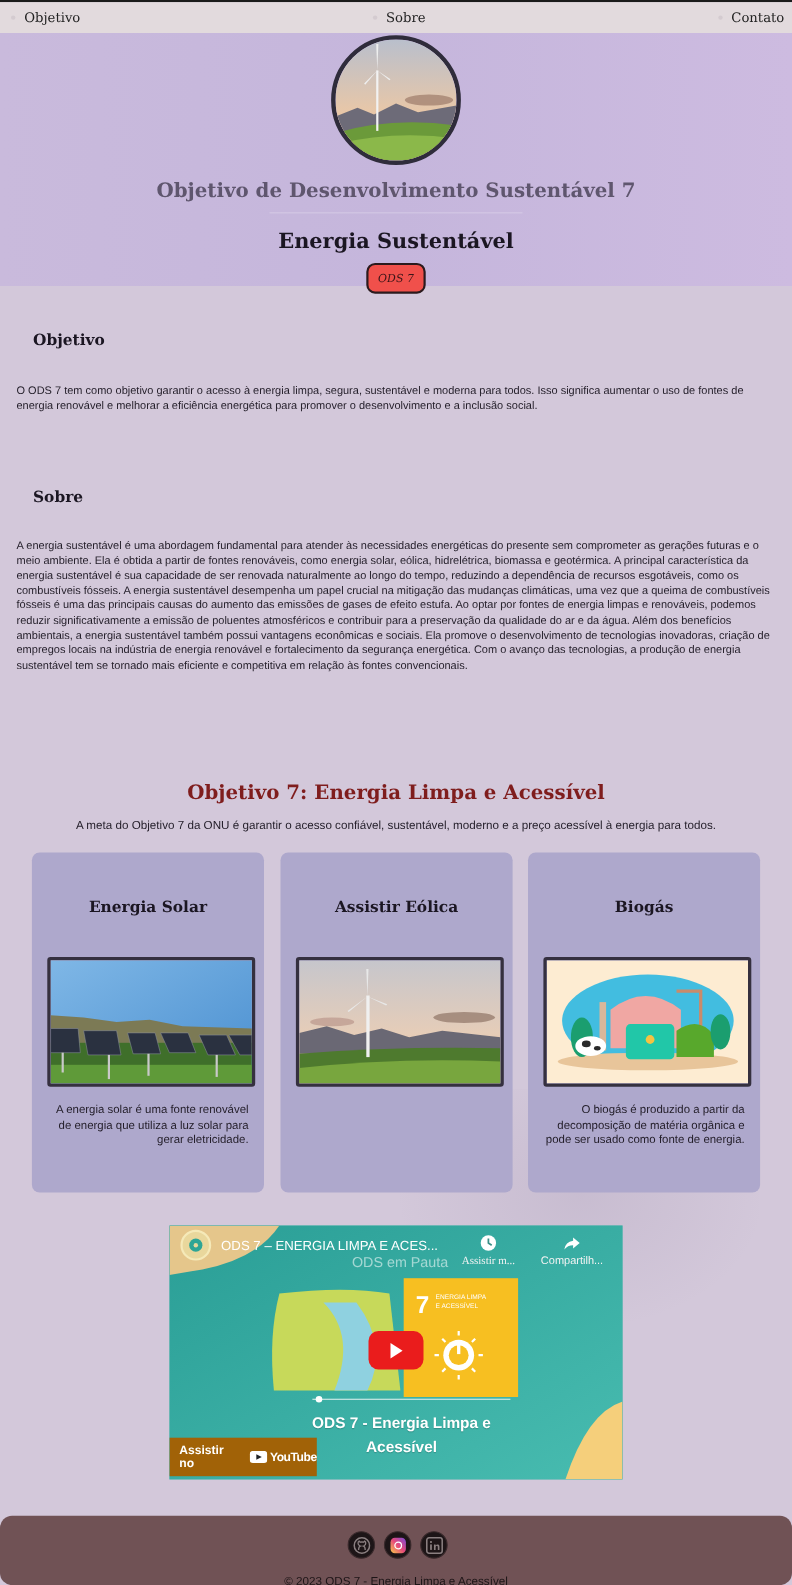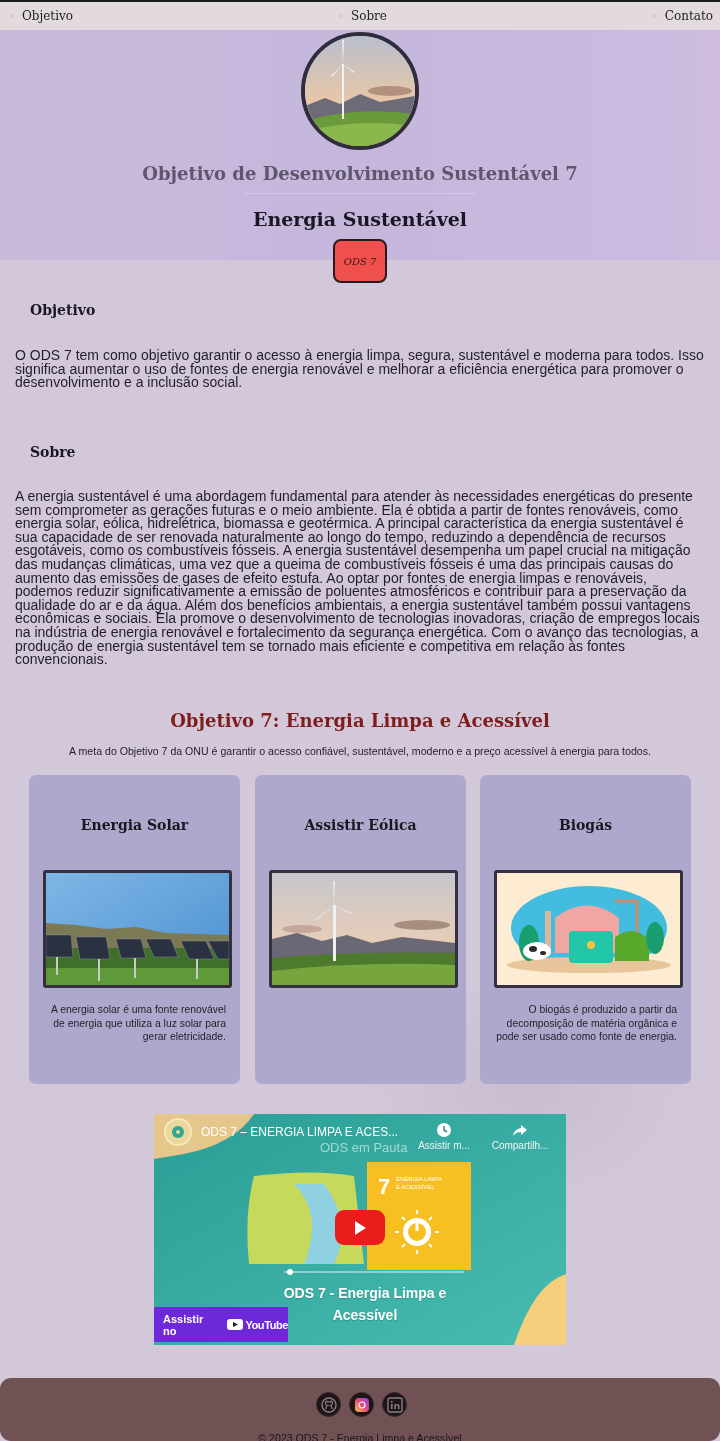--- a/index.html
+++ b/index.html
@@ -39,33 +39,33 @@
       font-family: "DejaVu Serif", serif; font-size: 18px; font-weight: bold; color: #5f566e;
     }
     .hero-rule {
       position: absolute; top: 163px; left: 245px; width: 230px; height: 1px; background: rgba(255,255,255,0.25);
     }
     .hero-subtitle {
       position: absolute; top: 178px; left: 0; width: 720px; text-align: center;
       font-family: "DejaVu Serif", serif; font-size: 19px; font-weight: bold; color: #1b1622;
     }
     .ods-badge {
-      position: absolute; top: 209px; left: 333px; width: 54px; height: 44px;
+      position: absolute; top: 209px; left: 333px; width: 54px; height: 28px;
       border-radius: 8px; border: 2px solid #2b1a1d; background: #f0504b;
       font-family: "DejaVu Serif", serif; font-style: italic; font-size: 10px; color: #3a1518;
       display: flex; align-items: center; justify-content: center;
     }
 
     .section-heading {
       position: absolute; left: 30px;
       font-family: "DejaVu Serif", serif; font-size: 14px; font-weight: bold; color: #1b1622;
     }
     .section-text {
       position: absolute; left: 15px; width: 692px;
-      font-size: 14px; line-height: 13.6px; color: #221d28;
+      font-size: 10px; line-height: 13.6px; color: #221d28;
     }
 
     .goal-title {
       position: absolute; top: 710px; left: 0; width: 720px; text-align: center;
       font-family: "DejaVu Serif", serif; font-size: 18px; font-weight: bold; color: #7f1d1d;
     }
     .goal-desc {
       position: absolute; top: 745px; left: 0; width: 720px; text-align: center;
       font-size: 10.6px; color: #221d28;
     }
@@ -108,21 +108,21 @@
     .video .play-btn {
       position: absolute; top: 96px; left: 181px; width: 50px; height: 35px; border-radius: 9px;
       background: #ea1c1c; display: flex; align-items: center; justify-content: center;
     }
     .video .overlay-title {
       position: absolute; top: 168px; left: 96px; width: 230px; text-align: center;
       color: #ffffff; font-size: 14px; font-weight: bold; line-height: 22px;
       text-shadow: 0 1px 1px rgba(0,0,0,0.2);
     }
     .video .watch-on {
-      position: absolute; left: 0; top: 193px; width: 134px; height: 35px; background: #6d28d9;
+      position: absolute; left: 0; top: 193px; width: 134px; height: 35px; background: #a16207;
       display: flex; align-items: center; padding-left: 9px; color: #fff; font-size: 11px; font-weight: bold; gap: 8px;
     }
     .video .yt-logo { display: flex; align-items: center; gap: 2px; font-weight: bold; font-size: 11px; letter-spacing: -0.4px; }
 
     footer.site-footer {
       position: absolute; top: 1378px; left: 0; width: 720px; height: 63px; background: #705255; border-radius: 11px;
     }
     .social { position: absolute; top: 14px; left: 316px; display: flex; gap: 8px; }
     .social a {
       width: 25px; height: 25px; border-radius: 50%; background: #1d1517; display: flex; align-items: center; justify-content: center;
@@ -311,21 +311,21 @@
   </svg>
   <div class="title-row">
     <div class="channel-icon">
       <svg width="16" height="16" viewBox="0 0 16 16">
           <circle cx="8" cy="8" r="6" fill="#2ea595"></circle>
           <circle cx="8" cy="8" r="2" fill="#e9d79c"></circle>
         </svg>
     </div>
     <div class="video-title">ODS 7 – ENERGIA LIMPA E ACES...</div>
   </div>
-  <div class="action" style="left:255px;">
+  <div class="action" style="left:255px;font-family:Liberation Serif, serif;">
     <svg width="16" height="16" viewBox="0 0 16 16">
         <circle cx="8" cy="8" r="7" fill="#fff"></circle>
         <path d="M8 4 L8 8 L11 10" stroke="#3a8f88" stroke-width="1.6" fill="none"></path>
       </svg>
     <div>Assistir m...</div>
   </div>
   <div class="action" style="left:331px;">
     <svg width="16" height="16" viewBox="0 0 16 16">
         <path d="M9 3 L15 8 L9 13 L9 10 Q4 10 1 14 Q2 7 9 6Z" fill="#fff"></path>
       </svg>

